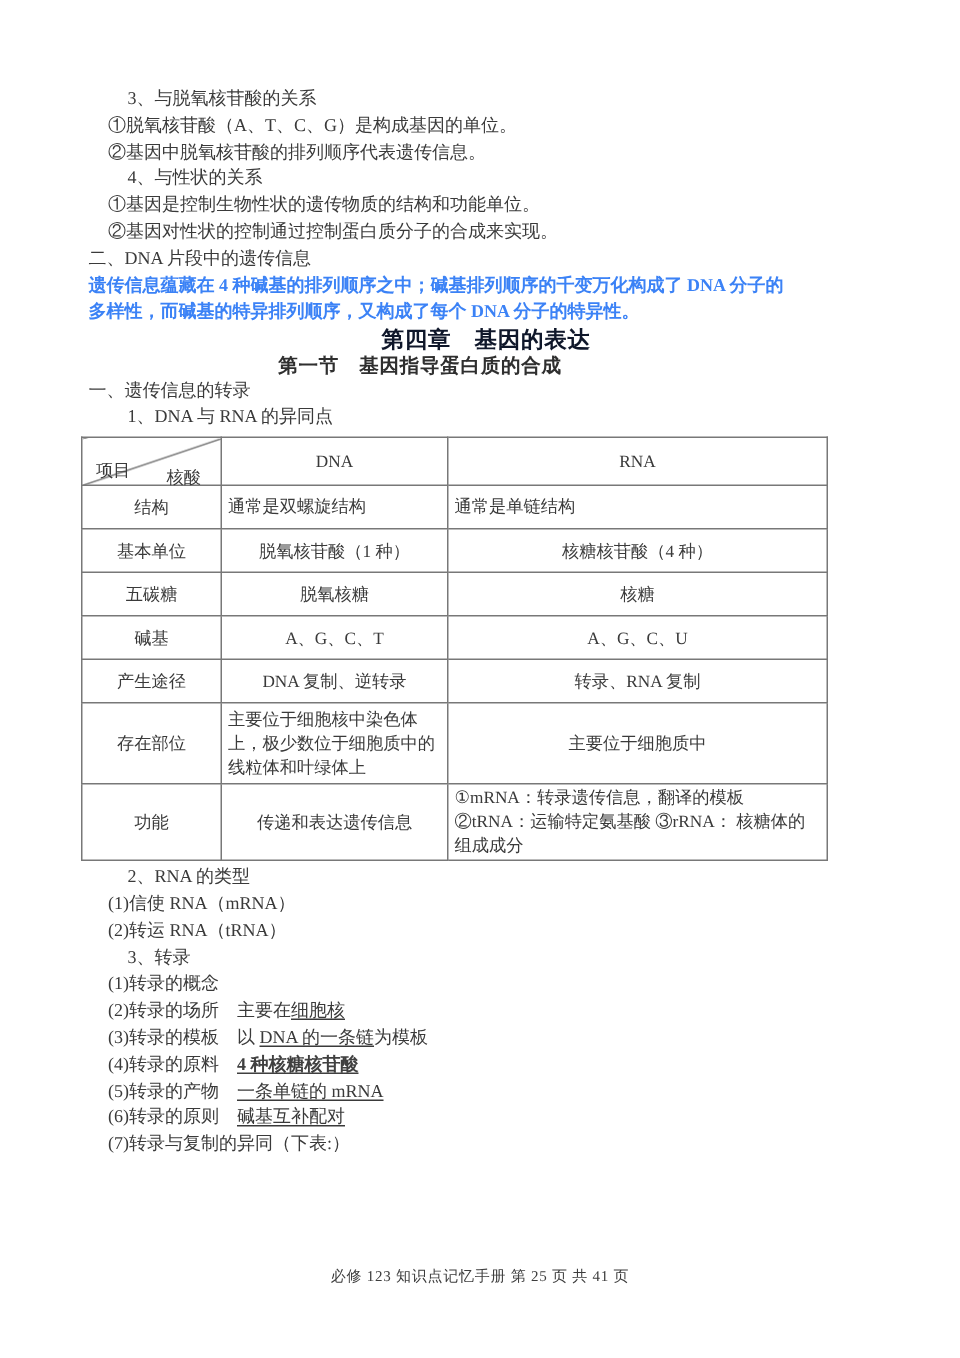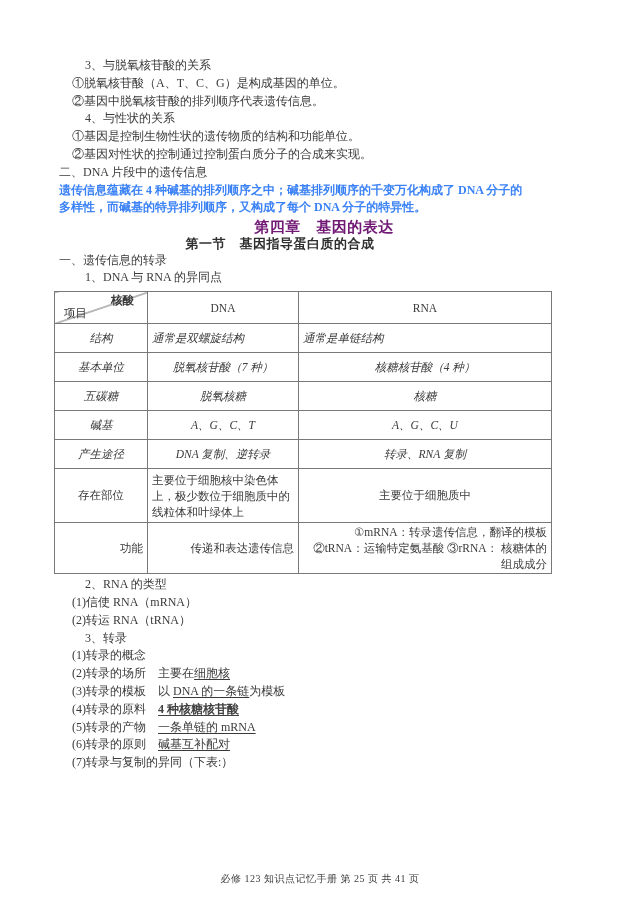--- a/index.html
+++ b/index.html
@@ -18,21 +18,21 @@
   }
   .line {
     font-size: 12px;
     line-height: 17.8px;
     white-space: nowrap;
   }
   .i1 { padding-left: 13px; }  
   .i2 { padding-left: 26px; }
   .para .line { line-height: 17.5px; font-weight: bold; color: #3b82f6; }
   .chapter-heading {
-    font-size: 15px; font-weight: bold; color: #701a75;
+    font-size: 15px; font-weight: bold; color: #0f172a;
     text-align: center; line-height: 18px; margin-top: 1px;
     letter-spacing: 0.5px;
   }
   .section-heading {
     font-size: 13px; font-weight: bold; color: #2f2f2f;
     text-align: center; line-height: 16px; margin-right: 88px;
     letter-spacing: 0.5px;
   }
   
   table.cmp {
@@ -45,39 +45,39 @@
     border: 1px solid #787878;
     font-size: 11.5px;
     color: #3a3a3a;
     padding: 1px 4px;
     vertical-align: middle;
   }
   td.lab { text-align: center; }
   td.c   { text-align: center; }
   td.l   { text-align: left; padding-left: 8px; line-height: 16px; }
   tr.r-head  td { height: 32px; }
-  tr.r-std   td { height: 29px; font-style: italic; }
+  tr.r-std   td { height: 29px; }
   tr.r-tall  td { height: 54px; }
-  tr.r-func  td { height: 36px; text-align: right; }
+  tr.r-func  td { height: 36px; }
   td.corner {
     position: relative;
     padding: 0;
     background: linear-gradient(to bottom right,
       transparent calc(50% - 0.8px),
       #787878 calc(50% - 0.2px),
       #787878 calc(50% + 0.2px),
       transparent calc(50% + 0.8px));
   }
-  td.corner .ct { position: absolute; top: 1px; right: 13px; font-size: 11.5px; font-weight: bold; }
+  td.corner .ct { position: absolute; top: 19px; right: 13px; font-size: 11.5px; }
   td.corner .cb { position: absolute; bottom: 2px; left: 9px; font-size: 11.5px; }
   .u  { text-decoration: underline; text-underline-offset: 2px; }
   .bu { text-decoration: underline; text-underline-offset: 2px; font-weight: bold; color: #404040; }
   .page-footer {
     position: absolute;
-    left: 0; top: 872px; width: 640px;
+    left: 0; top: 844px; width: 640px;
     text-align: center;
     font-size: 10px;
     color: #3d3d3d;
     letter-spacing: 0.5px;
   }
 </style>
 </head>
 <body>
 
 <div class="content">
@@ -116,21 +116,21 @@
         <td class="c">DNA</td>
         <td class="c">RNA</td>
       </tr>
       <tr class="r-std">
         <td class="lab">结构</td>
         <td class="l">通常是双螺旋结构</td>
         <td class="l">通常是单链结构</td>
       </tr>
       <tr class="r-std">
         <td class="lab">基本单位</td>
-        <td class="c">脱氧核苷酸（7 种）</td>
+        <td class="c">脱氧核苷酸（1 种）</td>
         <td class="c">核糖核苷酸（4 种）</td>
       </tr>
       <tr class="r-std">
         <td class="lab">五碳糖</td>
         <td class="c">脱氧核糖</td>
         <td class="c">核糖</td>
       </tr>
       <tr class="r-std">
         <td class="lab">碱基</td>
         <td class="c">A、G、C、T</td>

